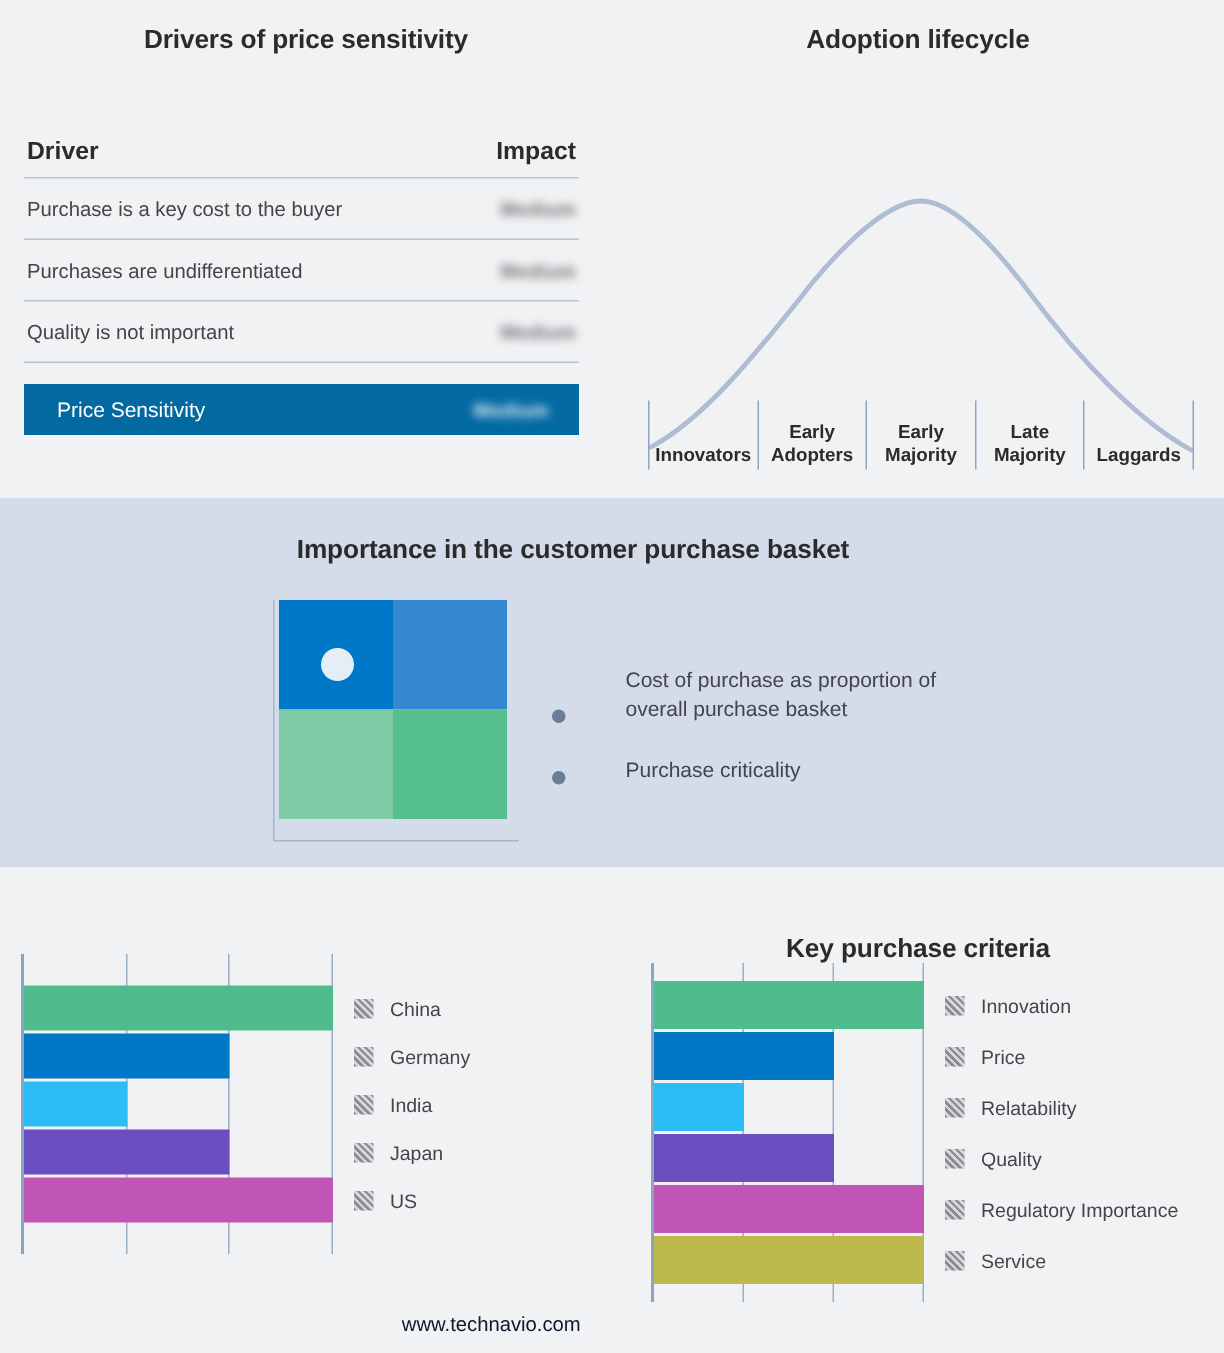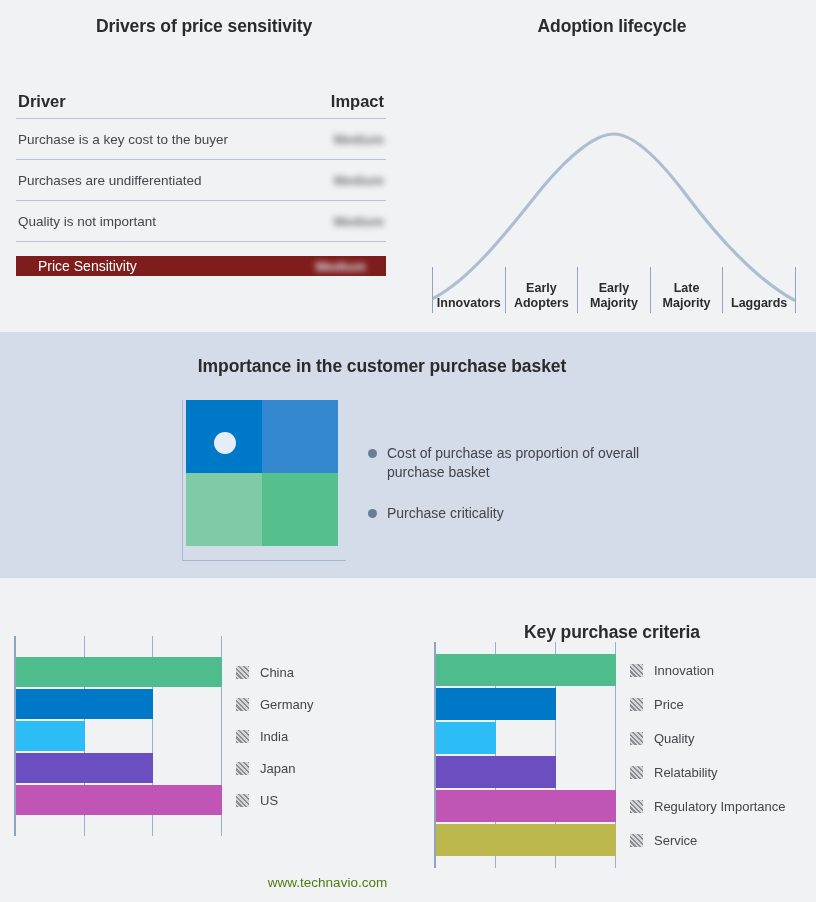--- a/index.html
+++ b/index.html
@@ -39,23 +39,23 @@
   .dr-row{
     display:flex;justify-content:space-between;align-items:center;
     font-size:13.5px;color:#44444a;
     height:41px;
     padding:0 2px;
     border-bottom:1px solid #b9c4d2;
     box-sizing:border-box;
   }
   .dr-row-hl{
     display:flex;justify-content:space-between;align-items:center;
-    background:#7f1d1d;color:#ffffff;
+    background:#0369a1;color:#ffffff;
     font-size:14px;
-    height:20px;
+    height:34px;
     margin-top:14px;
     padding:0 20px 0 22px;
     box-sizing:border-box;
     width:370px;
     text-align:right;
   }
   .blurred{
     font-size:13px;font-weight:600;color:#6e6e72;
     filter:blur(3.1px);
     -webkit-filter:blur(3.1px);
@@ -96,21 +96,21 @@
   }
   .quad-cell{width:100%;height:100%;}
   #quad-dot{
     position:absolute;left:36px;top:32px;width:22px;height:22px;
     border-radius:50%;background:#e3eef7;
   }
   #quad-axis-y{position:absolute;left:4px;top:0;width:1px;height:160px;background:#a6b6cb;}
   #quad-axis-x{position:absolute;left:4px;top:160px;width:164px;height:1px;background:#a6b6cb;}
 
   #importance-legend{position:absolute;left:368px;top:112px;width:300px;}
-  .imp-li{display:flex;align-items:flex-start;margin-bottom:22px;}
+  .imp-li{display:flex;align-items:flex-end;margin-bottom:22px;gap:30px;}
   .imp-bullet{
     width:9px;height:9px;border-radius:50%;background:#6b7c96;
     margin-right:10px;margin-top:5px;flex-shrink:0;
   }
   .imp-text{font-size:14px;color:#44444a;line-height:19px;max-width:260px;}
 
   
   #panel-adoption{left:0;top:578px;width:408px;height:324px;}
   #adoption-title{position:absolute;left:0;top:28px;width:408px;}
   #panel-criteria{left:408px;top:578px;width:408px;height:324px;}
@@ -126,21 +126,21 @@
   .bl-item{display:flex;align-items:center;}
   .bl-swatch{
     width:13px;height:13px;flex-shrink:0;margin-right:11px;
     background:
       repeating-linear-gradient(45deg,#8c8c93 0px,#8c8c93 1.6px,#d5d5da 1.6px,#d5d5da 3.4px);
   }
   .bl-label{font-size:13px;color:#44444a;white-space:nowrap;}
 
   #footer{
     position:absolute;left:0;bottom:12px;width:655px;
-    text-align:center;font-size:13.5px;color:#4d7c0f;
+    text-align:center;font-size:13.5px;color:#0f172a;
   }
 </style>
 </head>
 <body>
 
 <div class="band" id="band-top"></div>
 <div class="band" id="band-mid"></div>
 <div class="band" id="band-bottom"></div>
 
 <div class="panel" id="panel-drivers">
@@ -304,28 +304,28 @@
         <div class="bl-item" style="height: 32px; margin-bottom: 2px;">
           <span class="bl-swatch"></span>
           <span class="bl-label">Innovation</span>
         </div>
         <div class="bl-item" style="height: 32px; margin-bottom: 2px;">
           <span class="bl-swatch"></span>
           <span class="bl-label">Price</span>
         </div>
         <div class="bl-item" style="height: 32px; margin-bottom: 2px;">
           <span class="bl-swatch"></span>
+          <span class="bl-label">Relatability</span>
+        </div>
+        <div class="bl-item" style="height: 32px; margin-bottom: 2px;">
+          <span class="bl-swatch"></span>
           <span class="bl-label">Quality</span>
         </div>
         <div class="bl-item" style="height: 32px; margin-bottom: 2px;">
           <span class="bl-swatch"></span>
-          <span class="bl-label">Relatability</span>
-        </div>
-        <div class="bl-item" style="height: 32px; margin-bottom: 2px;">
-          <span class="bl-swatch"></span>
           <span class="bl-label">Regulatory Importance</span>
         </div>
         <div class="bl-item" style="height: 32px; margin-bottom: 0px;">
           <span class="bl-swatch"></span>
           <span class="bl-label">Service</span>
         </div>
       </div>
   </div>
 </div>
 

